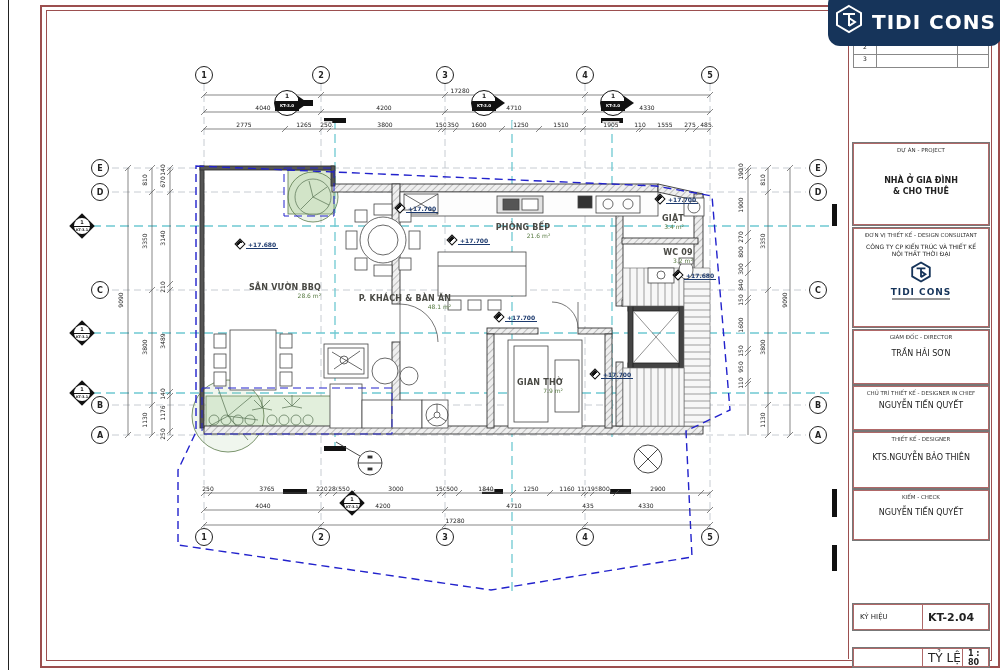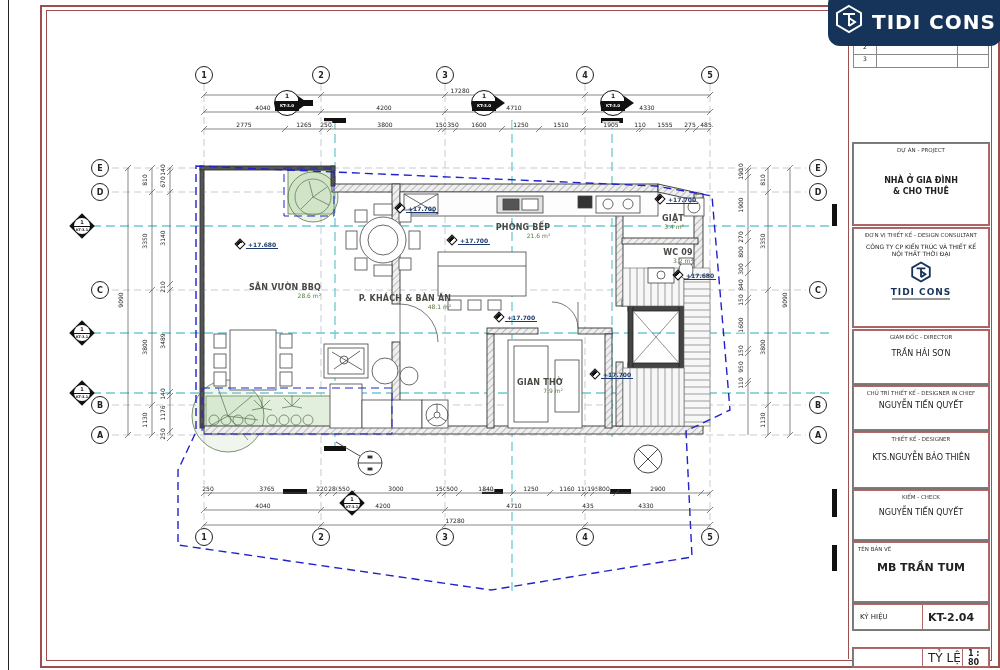--- a/index.html
+++ b/index.html
@@ -652,24 +652,20 @@
   <div class="tb-box" style="top:432px;height:54px">
     <div class="tb-label">THIẾT KẾ - DESIGNER</div>
     <div class="tb-value" style="font-weight:normal;margin-top:10px">KTS.NGUYỄN BẢO THIÊN</div>
   </div>
 
   <div class="tb-box" style="top:490px;height:48px">
     <div class="tb-label">KIỂM - CHECK</div>
     <div class="tb-value" style="font-weight:normal;margin-top:7px">NGUYỄN TIẾN QUYẾT</div>
   </div>
 
-  <div class="tb-box" style="top:542px;height:58px;text-align:left">
-    <div class="tb-label" style="margin-left:4px">TÊN BẢN VẼ</div>
-    <div class="tb-value" style="font-size:11px;text-align:center;margin-top:10px">MB TRẦN TUM</div>
-  </div>
 
   <div class="tb-row" style="top:604px;height:24px">
     <div class="c1">KÝ HIỆU</div>
     <div class="c2" style="font-size:11px">KT-2.04</div>
   </div>
   <div class="tb-row" style="top:648px;height:17px">
     <div class="c1"></div>
     <div class="c2" style="font-weight:normal;font-size:12px;flex:0 0 34px">TỶ LỆ</div>
     <div class="c2" style="font-size:8px">1 : 80</div>
   </div>

